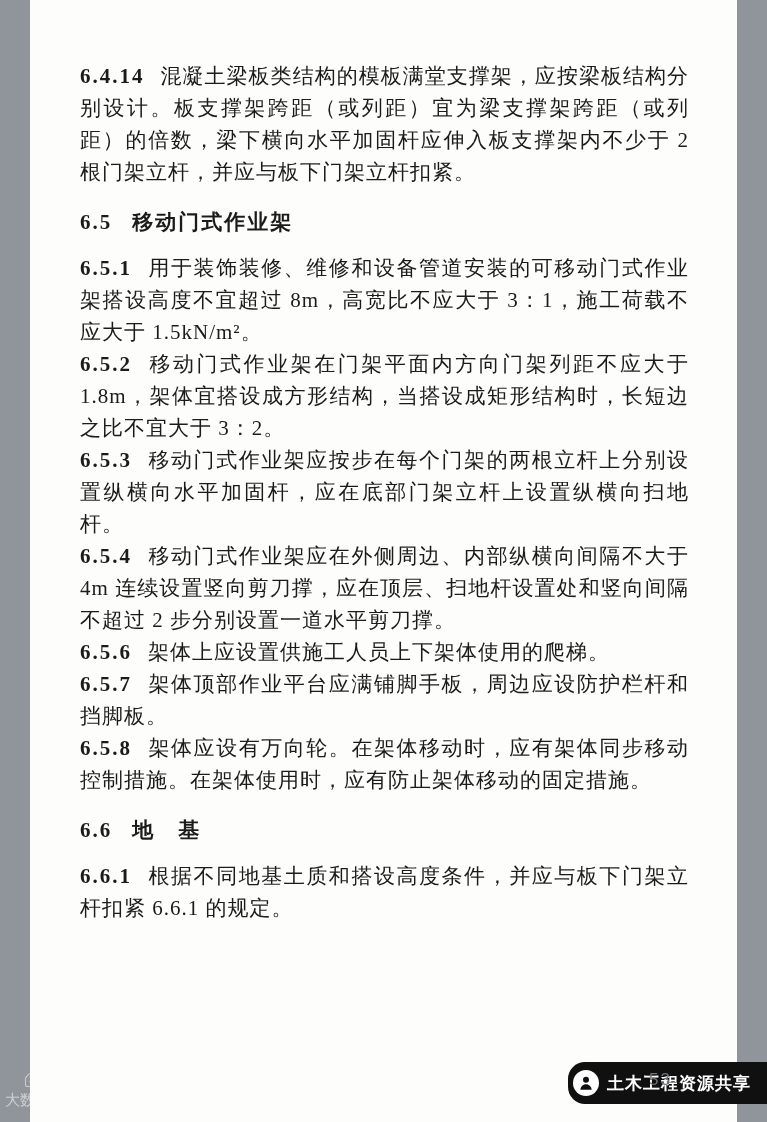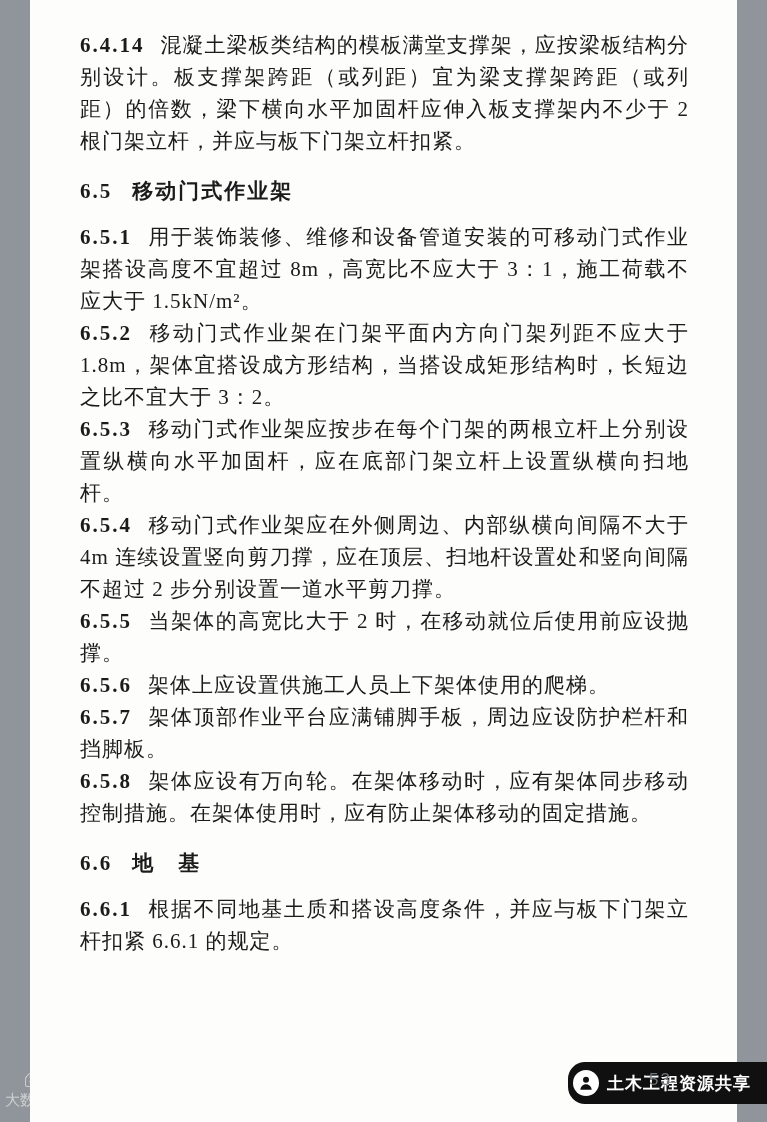--- a/index.html
+++ b/index.html
@@ -9,21 +9,21 @@
     background:#8f959a;
     overflow:hidden;
     font-family:"Liberation Serif","DejaVu Serif",serif;
   }
   .page {
     position:absolute; left:30px; top:0;
     width:707px; height:1122px;
     background:#fdfdfc;
   }
   .content {
-    padding:29px 48px 0 50px;
+    padding:60px 48px 0 50px;
     color:#1b1b1b;
     font-size:21px;
     line-height:32px;
     letter-spacing:1px;
     text-align:justify;
   }
   .clause { margin:0; }
   .clause .num {
     font-weight:bold;
     margin-right:16px;
@@ -119,23 +119,20 @@
       </p>
 
       <p class="clause">
         <span class="num">6.5.3</span><span>移动门式作业架应按步在每个门架的两根立杆上分别设置纵横向水平加固杆，应在底部门架立杆上设置纵横向扫地杆。</span>
       </p>
 
       <p class="clause">
         <span class="num">6.5.4</span><span>移动门式作业架应在外侧周边、内部纵横向间隔不大于 4m 连续设置竖向剪刀撑，应在顶层、扫地杆设置处和竖向间隔不超过 2 步分别设置一道水平剪刀撑。</span>
       </p>
 
-      <p class="clause">
-        <span class="num">6.5.5</span><span>当架体的高宽比大于 2 时，在移动就位后使用前应设抛撑。</span>
-      </p>
 
       <p class="clause">
         <span class="num">6.5.6</span><span>架体上应设置供施工人员上下架体使用的爬梯。</span>
       </p>
 
       <p class="clause">
         <span class="num">6.5.7</span><span>架体顶部作业平台应满铺脚手板，周边应设防护栏杆和挡脚板。</span>
       </p>
 
       <p class="clause">

